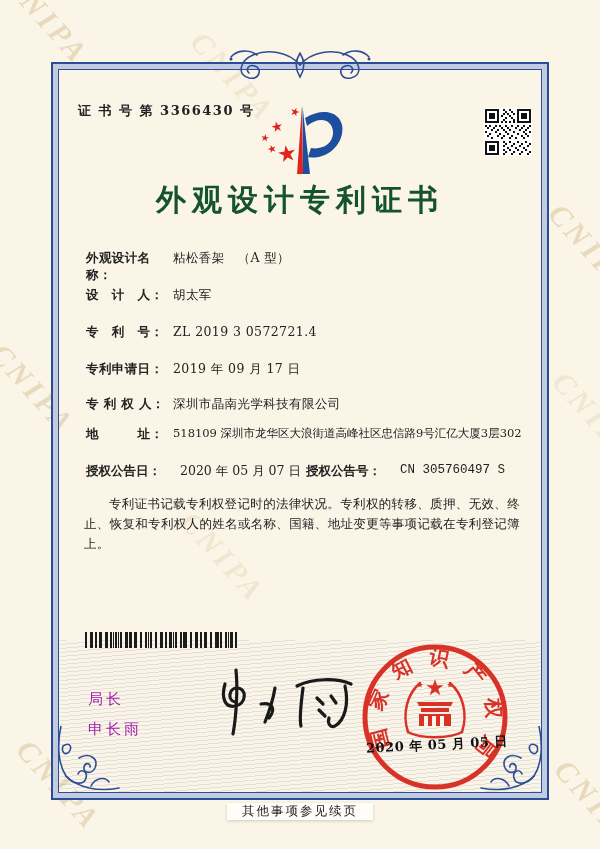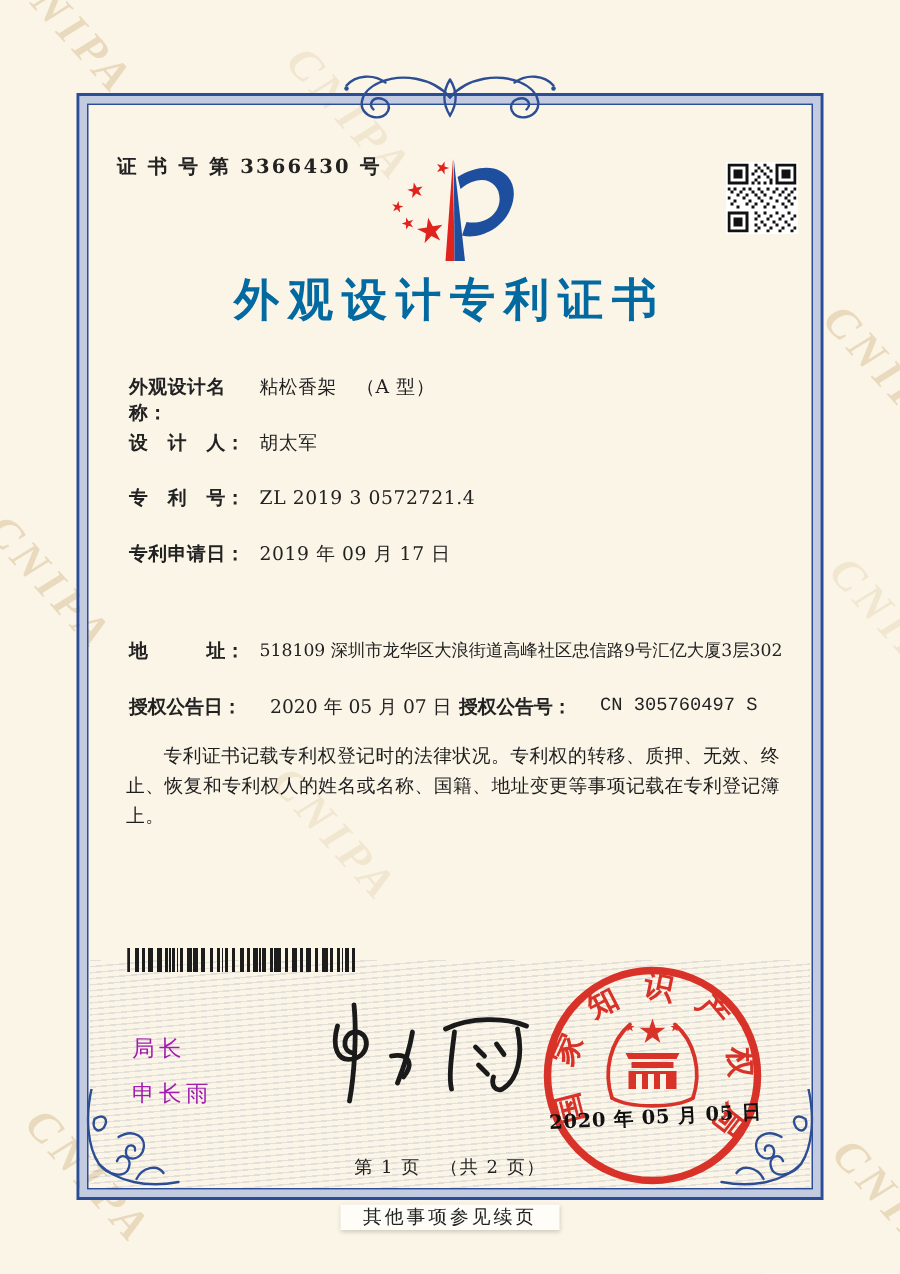--- a/index.html
+++ b/index.html
@@ -24,21 +24,21 @@
     content:"";position:absolute;inset:5px;border:1.5px solid #2b4c96;
   }
   .guilloche{
     position:absolute;left:60px;top:640px;width:480px;height:152px;
     background:repeating-linear-gradient(175deg,rgba(100,110,160,.16) 0 1px,rgba(0,0,0,0) 1px 4px);
   }
   .cert-no{position:absolute;left:78px;top:102px;font-size:13px;font-weight:600;letter-spacing:1.5px;}
   .logo{position:absolute;left:256px;top:102px;}
   .qr{position:absolute;left:484px;top:108px;background:#fff;padding:1px;}
   .title{position:absolute;left:0;right:0;top:180px;text-align:center;
-    font-size:30px;font-weight:700;letter-spacing:6px;color:#0369a1;}
+    font-size:30px;font-weight:700;letter-spacing:6px;color:#14532d;}
   .frow{position:absolute;left:86px;display:flex;font-size:12.5px;letter-spacing:.4px;}
   .frow .lbl{display:inline-block;width:82px;font-weight:600;flex:none;}
   .frow .val{margin-left:5px;white-space:nowrap;}
   .r1{top:250px}.r2{top:287px}.r3{top:324px}.r4{top:361px}.r5{top:396px}.r6{top:426px}
   .r6 .val{font-size:11.5px;letter-spacing:0;}
   .dualrow{position:absolute;top:463px;left:0;width:600px;font-size:12.5px;}
   .dualrow .g1{position:absolute;left:86px;display:flex;}
   .dualrow .g2{position:absolute;left:306px;display:flex;font-family:Liberation Mono, monospace;}
   .dualrow .lbl{font-weight:600;}
   .dualrow .val{margin-left:19px;white-space:nowrap;}
@@ -162,20 +162,24 @@
     <span class="val">胡太军</span>
   </div>
   <div class="frow r3">
     <span class="lbl">专　利　号：</span>
     <span class="val">ZL 2019 3 0572721.4</span>
   </div>
   <div class="frow r4">
     <span class="lbl">专利申请日：</span>
     <span class="val">2019 年 09 月 17 日</span>
   </div>
+  <div class="frow r5">
+    <span class="lbl">专 利 权 人：</span>
+    <span class="val">深圳市晶南光学科技有限公司</span>
+  </div>
   <div class="frow r6">
     <span class="lbl">地　　　址：</span>
     <span class="val">518109 深圳市龙华区大浪街道高峰社区忠信路9号汇亿大厦3层302</span>
   </div>
   <div class="dualrow">
     <span class="g1">
       <span class="lbl">授权公告日：</span>
       <span class="val">2020 年 05 月 07 日</span>
     </span>
     <span class="g2">
@@ -231,17 +235,16 @@
         <rect x="80" y="74" width="4" height="10"></rect>
     </g>
     <g stroke="#d7281f" stroke-width="2.5" fill="none" stroke-linecap="round">
       <path d="M48,90 C42,72 47,52 60,41"></path>
       <path d="M102,90 C108,72 103,52 90,41"></path>
       <path d="M48,90 C60,97 90,97 102,90"></path>
     </g>
   </svg>
   <div class="seal-date">2020 年 05 月 05 日</div>
 
-  <div class="page-info">第 1 页　（共 2 页）</div>
 
   <div class="footer-note">其他事项参见续页</div>
 
 </div>
 
 </body></html>

